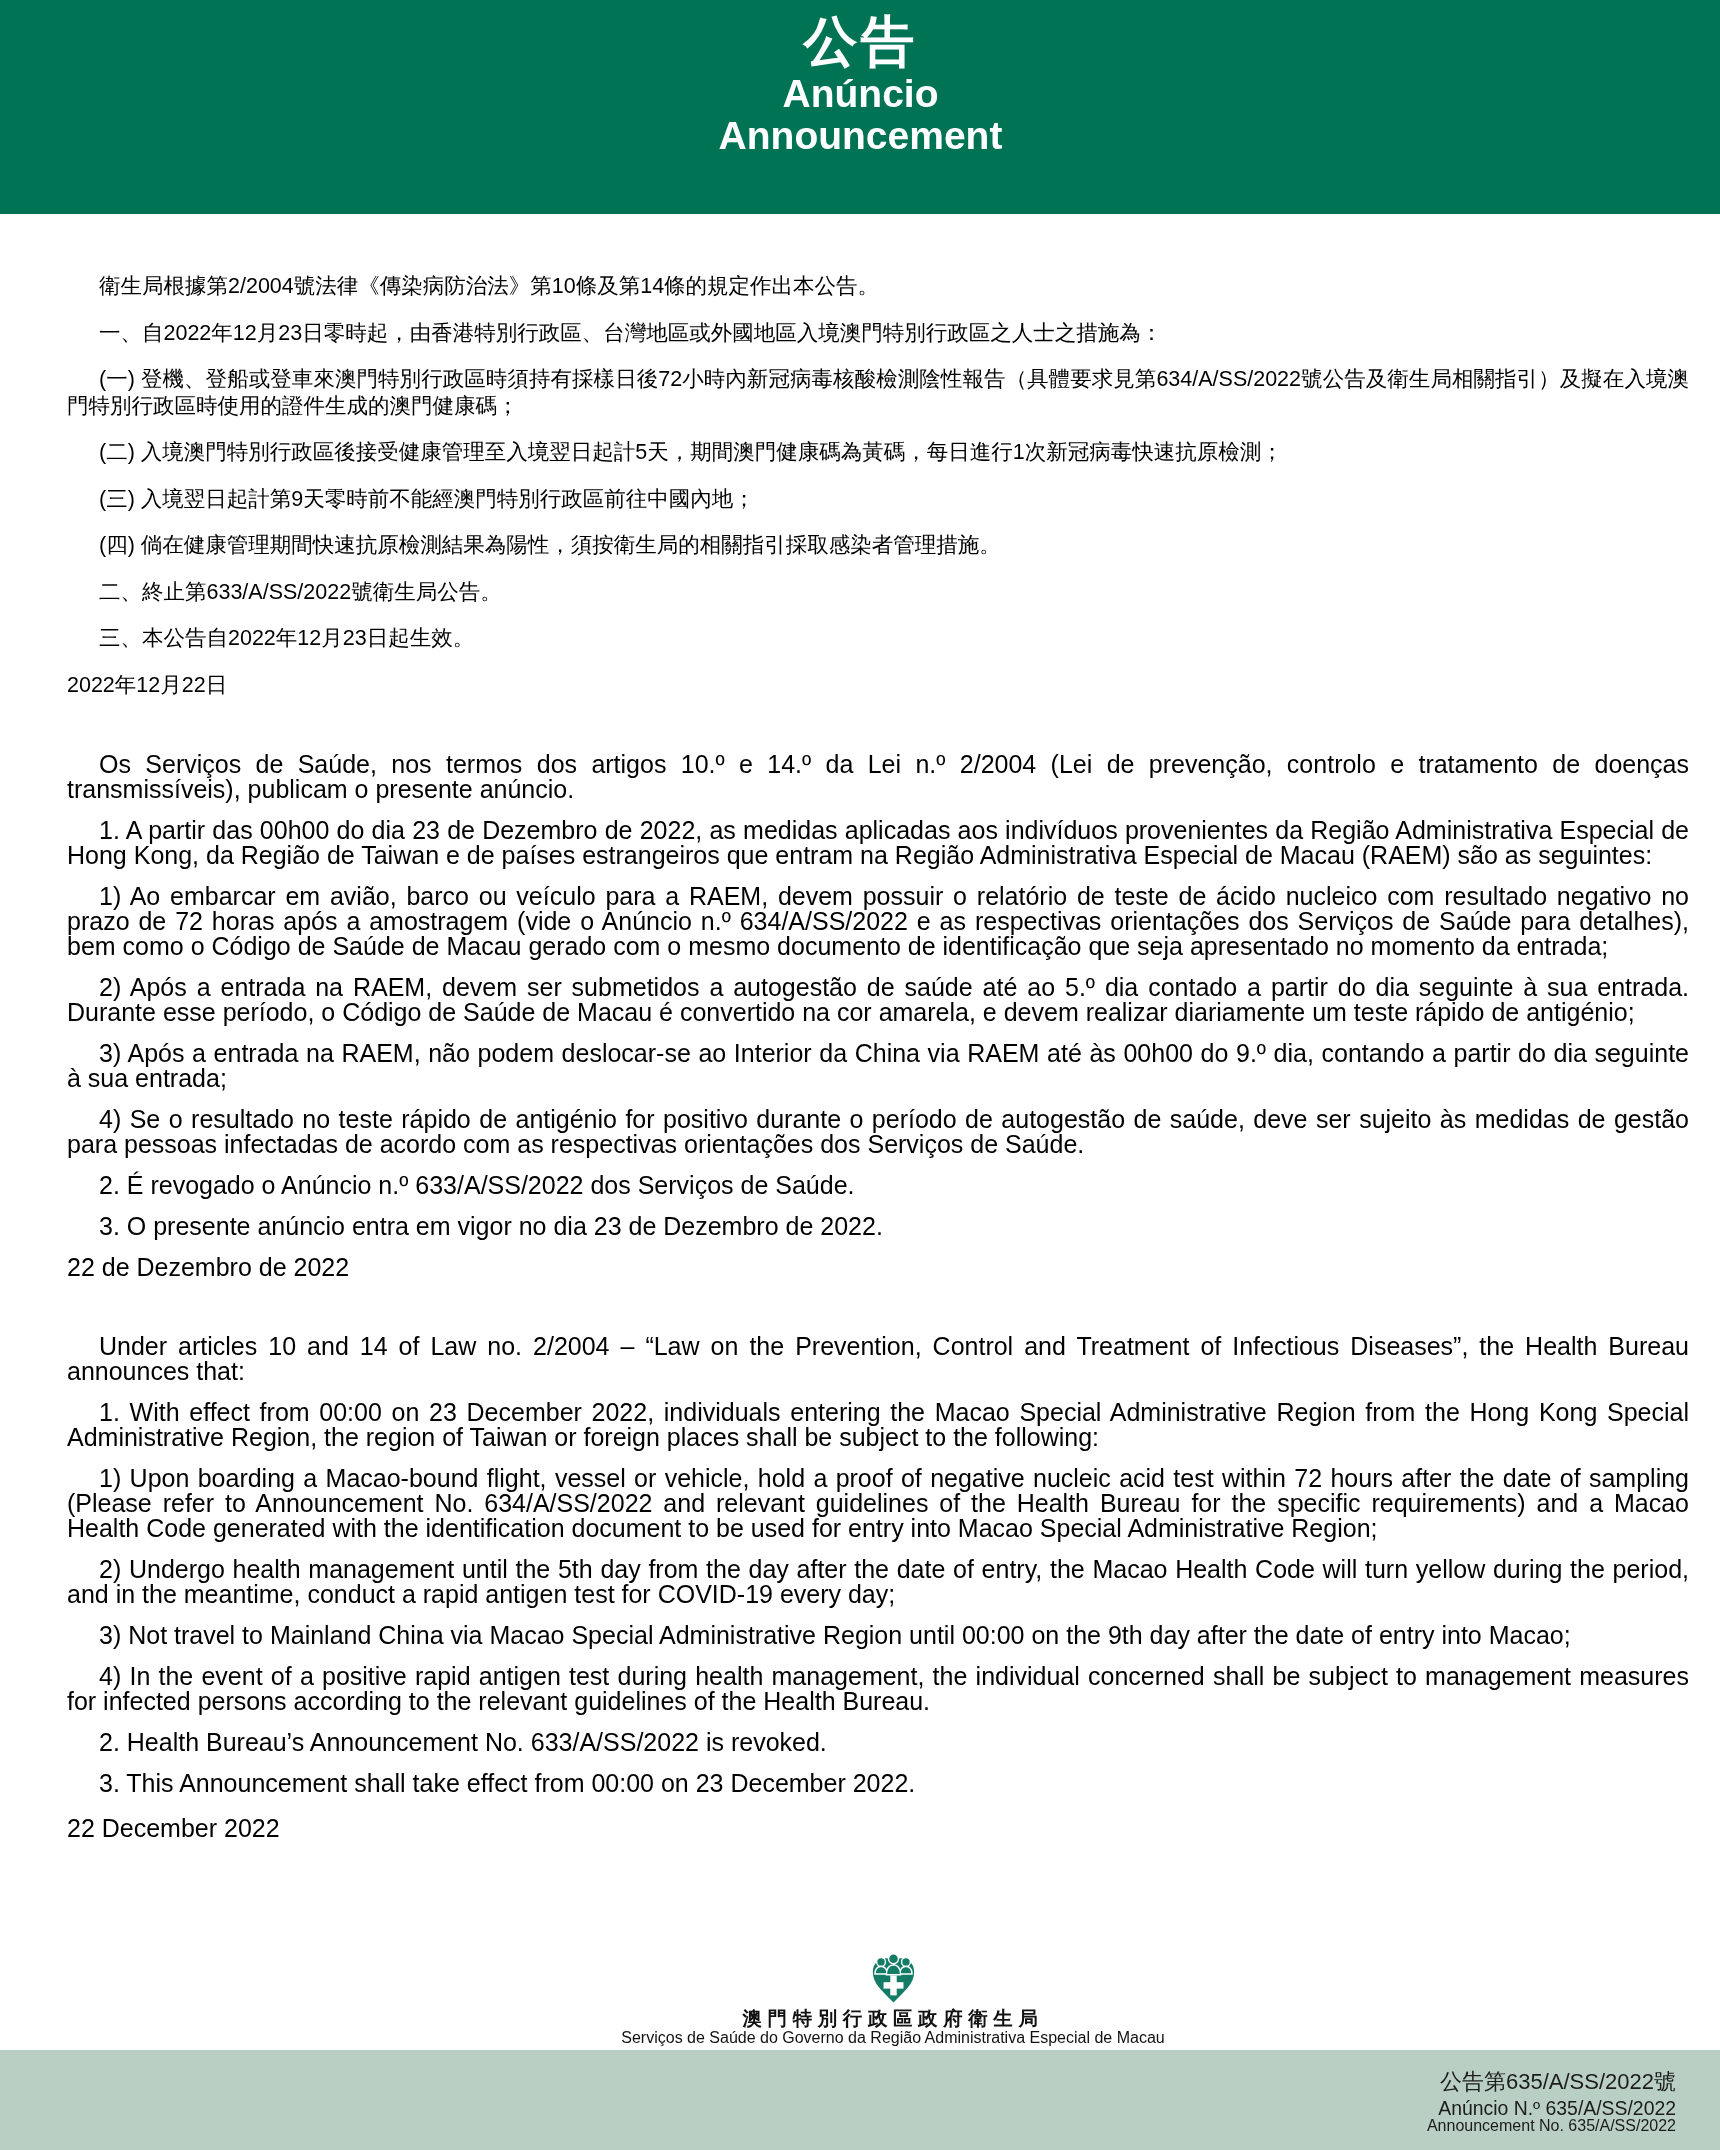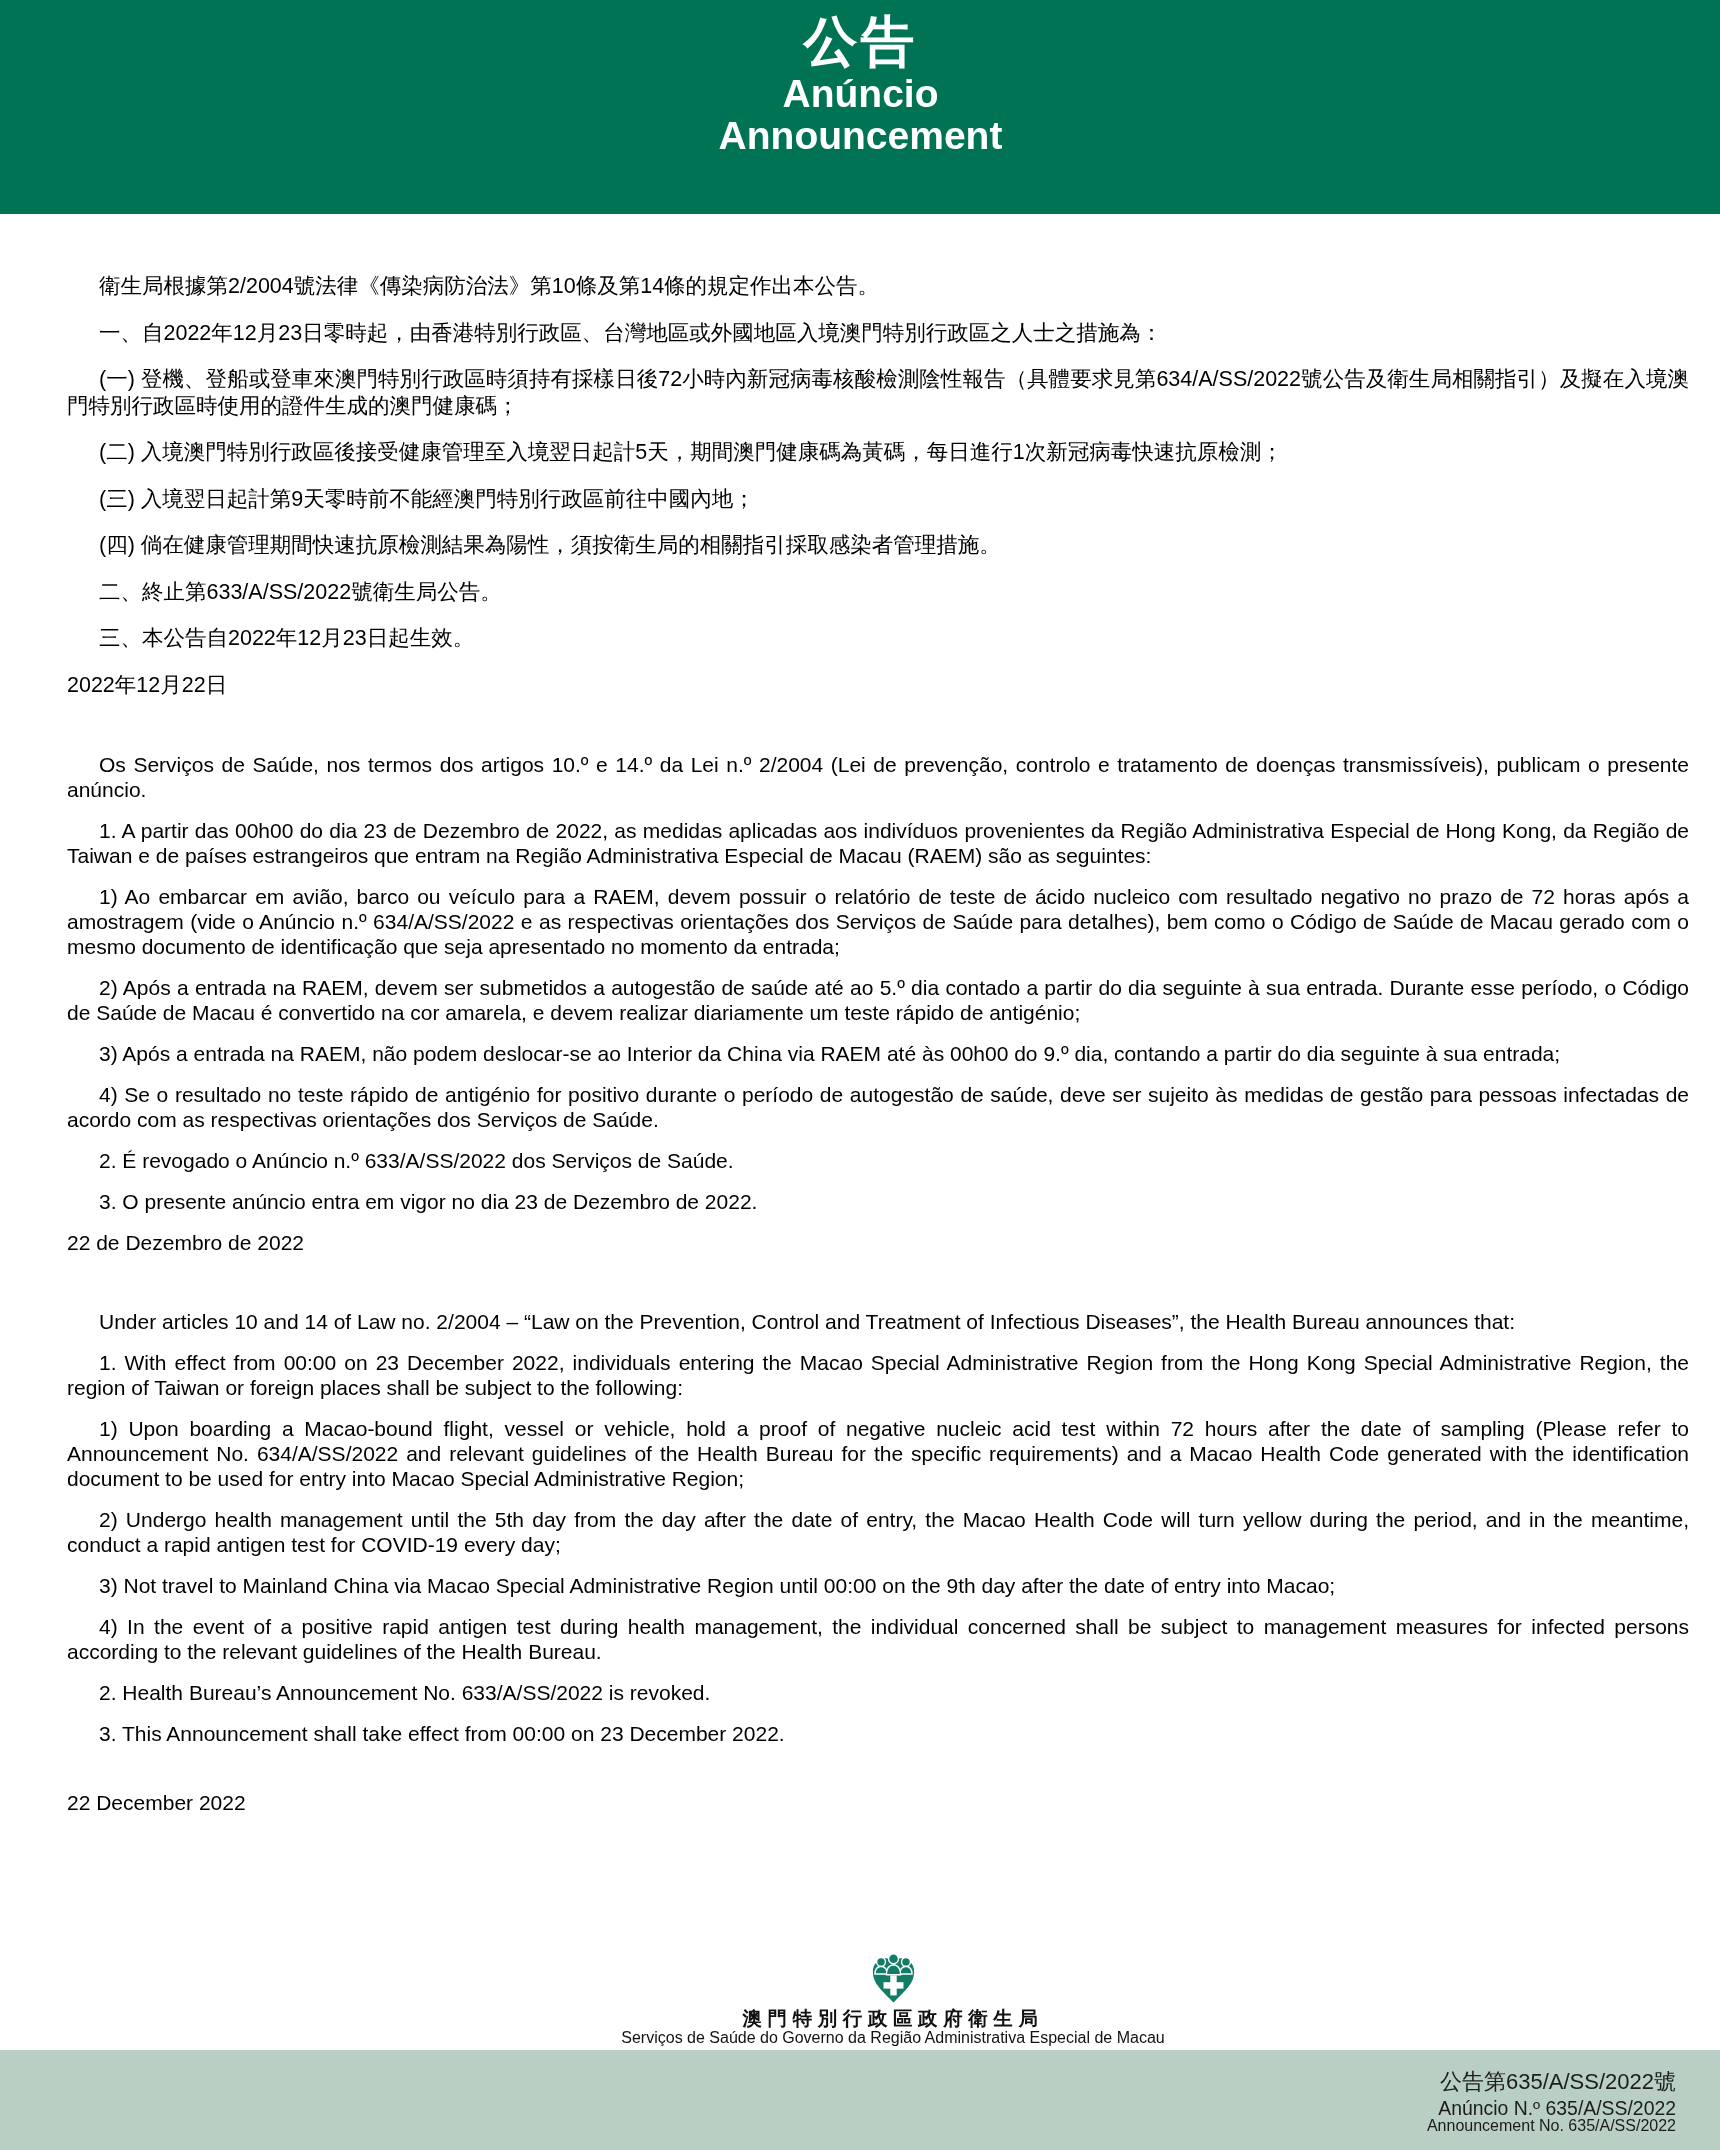--- a/index.html
+++ b/index.html
@@ -30,26 +30,26 @@
   
   .content {
     padding: 59px 32px 0 67px;
   }
   .para {
     text-align: justify;
     text-indent: 32px;
     margin: 0 0 20px 0;
   }
   .zh .para, .zh.date-line { font-size: 21.5px; line-height: 26.5px; }
-  .lt .para, .lt.date-line { font-size: 21px; line-height: 25px; }
+  .lt .para, .lt.date-line { font-size: 25px; line-height: 25px; }
   .lt .para { margin-bottom: 16px; }
   .date-line { text-indent: 0; margin: 0 0 16px 0; }
   .zh.date-line { margin-bottom: 20px; }
   .lang-gap { margin-top: 54px; }
-  .date-gap { margin-top: 44px; }
+  .date-gap { margin-top: 20px; }
 
   
   .org {
     position: absolute;
     top: 1953px;
     left: 0;
     right: 0;
     text-align: center;
     padding-left: 65px; 
   }

